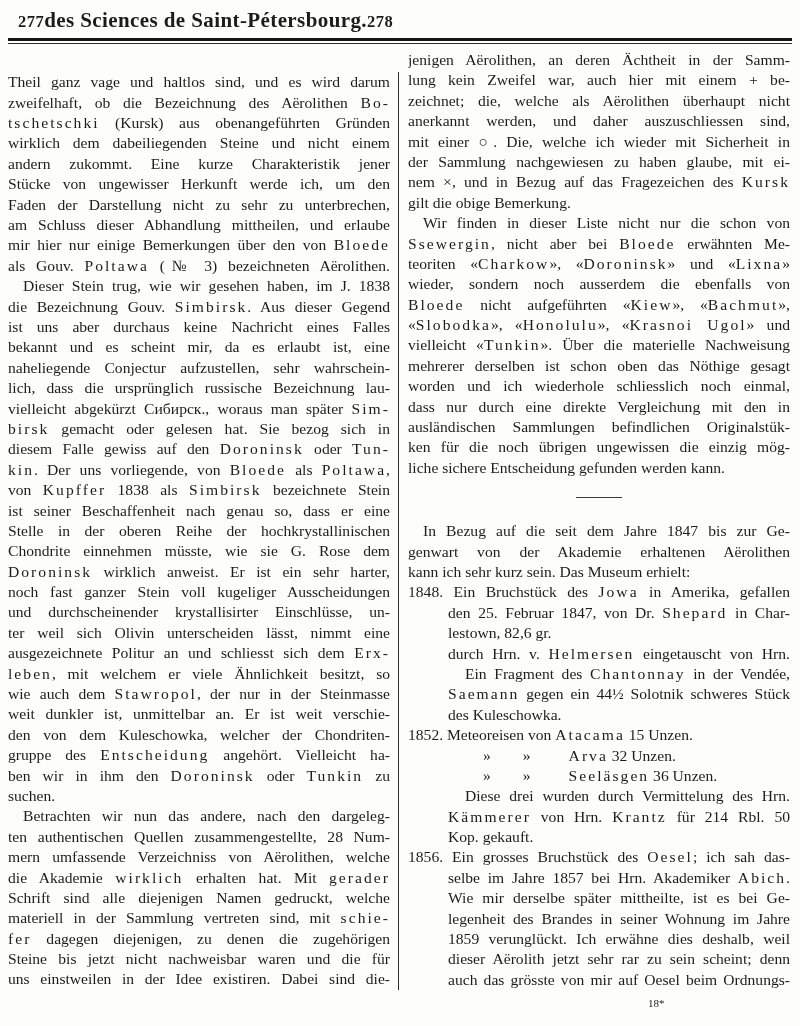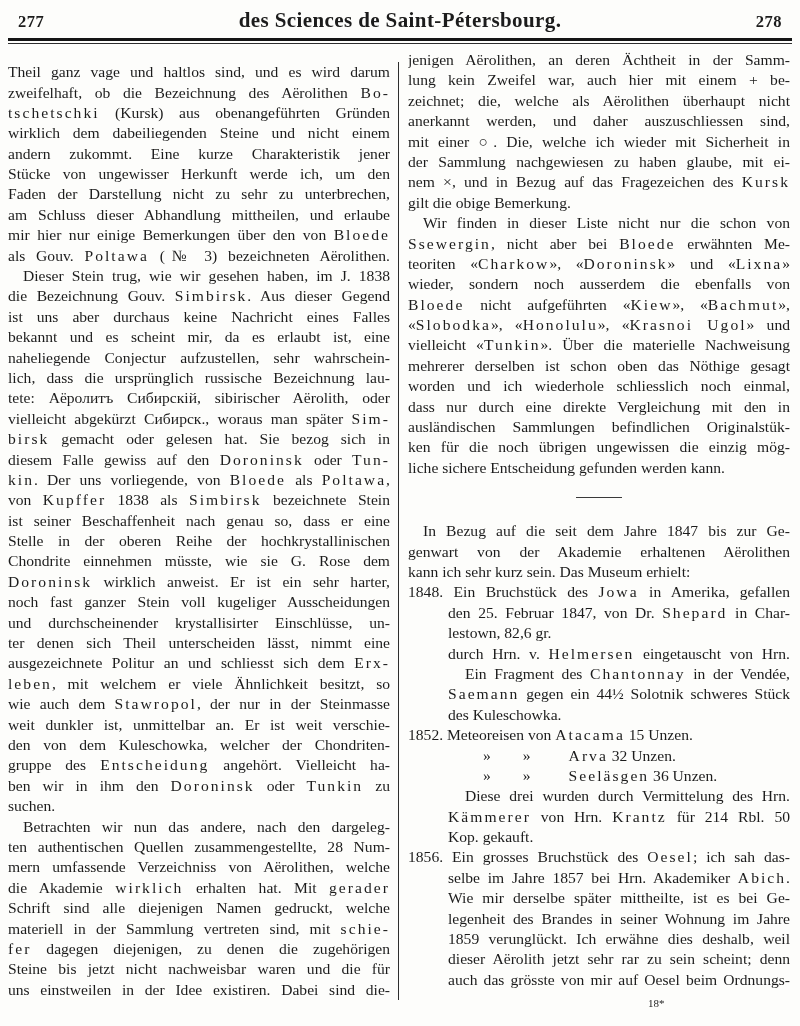--- a/index.html
+++ b/index.html
@@ -6,21 +6,21 @@
   body{
     width:800px;height:1026px;
     background:#fdfdfb;
     font-family:"Liberation Serif","DejaVu Serif",serif;
     color:#1c1c1c;
     -webkit-font-smoothing:antialiased;
     overflow:hidden;
   }
   .page{width:800px;height:1026px;position:relative;}
   .header{
-    display:flex;justify-content:space-between;align-items:baseline;
+    display:flex;align-items:baseline;
     padding:8px 18px 0 18px;
     font-weight:bold;font-size:17px;
   }
   .pagenum{font-size:16.5px;letter-spacing:0.5px;}
   .jtitle{font-size:21px;letter-spacing:0.4px;}
   .hr{
     margin:5px 8px 0 8px;
     border-top:3px solid #151515;
     border-bottom:1px solid #2e2e2e;
     height:2px;
@@ -80,33 +80,32 @@
         <div class="ln">Faden der Darstellung nicht zu sehr zu unterbrechen,</div>
         <div class="ln">am Schluss dieser Abhandlung mittheilen, und erlaube</div>
         <div class="ln">mir hier nur einige Bemerkungen über den von <span class="sp">Bloede</span></div>
         <div class="ln">als Gouv. <span class="sp">Poltawa</span> (№ 3) bezeichneten Aërolithen.</div>
         <div class="ln i1">Dieser Stein trug, wie wir gesehen haben, im J. 1838</div>
         <div class="ln">die Bezeichnung Gouv. <span class="sp">Simbirsk</span>. Aus dieser Gegend</div>
         <div class="ln">ist uns aber durchaus keine Nachricht eines Falles</div>
         <div class="ln">bekannt und es scheint mir, da es erlaubt ist, eine</div>
         <div class="ln">naheliegende Conjectur aufzustellen, sehr wahrschein-</div>
         <div class="ln">lich, dass die ursprünglich russische Bezeichnung lau-</div>
-        <div class="ln">tete: Аёролитъ Сибирскій, sibirischer Aërolith, oder</div>
         <div class="ln">vielleicht abgekürzt Сибирск., woraus man später <span class="sp">Sim-</span></div>
         <div class="ln"><span class="sp">birsk</span> gemacht oder gelesen hat.  Sie bezog sich in</div>
         <div class="ln">diesem Falle gewiss auf den <span class="sp">Doroninsk</span> oder <span class="sp">Tun-</span></div>
         <div class="ln"><span class="sp">kin</span>. Der uns vorliegende, von <span class="sp">Bloede</span> als <span class="sp">Poltawa</span>,</div>
         <div class="ln">von <span class="sp">Kupffer</span> 1838 als <span class="sp">Simbirsk</span> bezeichnete Stein</div>
         <div class="ln">ist seiner Beschaffenheit nach genau so, dass er eine</div>
         <div class="ln">Stelle in der oberen Reihe der hochkrystallinischen</div>
         <div class="ln">Chondrite einnehmen müsste, wie sie G. Rose dem</div>
         <div class="ln"><span class="sp">Doroninsk</span> wirklich anweist.  Er ist ein sehr harter,</div>
         <div class="ln">noch fast ganzer Stein voll kugeliger Ausscheidungen</div>
         <div class="ln">und durchscheinender krystallisirter Einschlüsse, un-</div>
-        <div class="ln">ter denen sich Theil unterscheiden lässt, nimmt eine</div>
+        <div class="ln">ter weil sich Olivin unterscheiden lässt, nimmt eine</div>
         <div class="ln">ausgezeichnete Politur an und schliesst sich dem <span class="sp">Erx-</span></div>
         <div class="ln"><span class="sp">leben</span>, mit welchem er viele Ähnlichkeit besitzt, so</div>
         <div class="ln">wie auch dem <span class="sp">Stawropol</span>, der nur in der Steinmasse</div>
         <div class="ln">weit dunkler ist, unmittelbar an. Er ist weit verschie-</div>
         <div class="ln">den von dem Kuleschowka, welcher der Chondriten-</div>
         <div class="ln">gruppe des <span class="sp">Entscheidung</span> angehört. Vielleicht ha-</div>
         <div class="ln">ben wir in ihm den <span class="sp">Doroninsk</span> oder <span class="sp">Tunkin</span> zu</div>
         <div class="ln e">suchen.</div>
         <div class="ln i1">Betrachten wir nun das andere, nach den dargeleg-</div>
         <div class="ln">ten authentischen Quellen zusammengestellte, 28 Num-</div>

